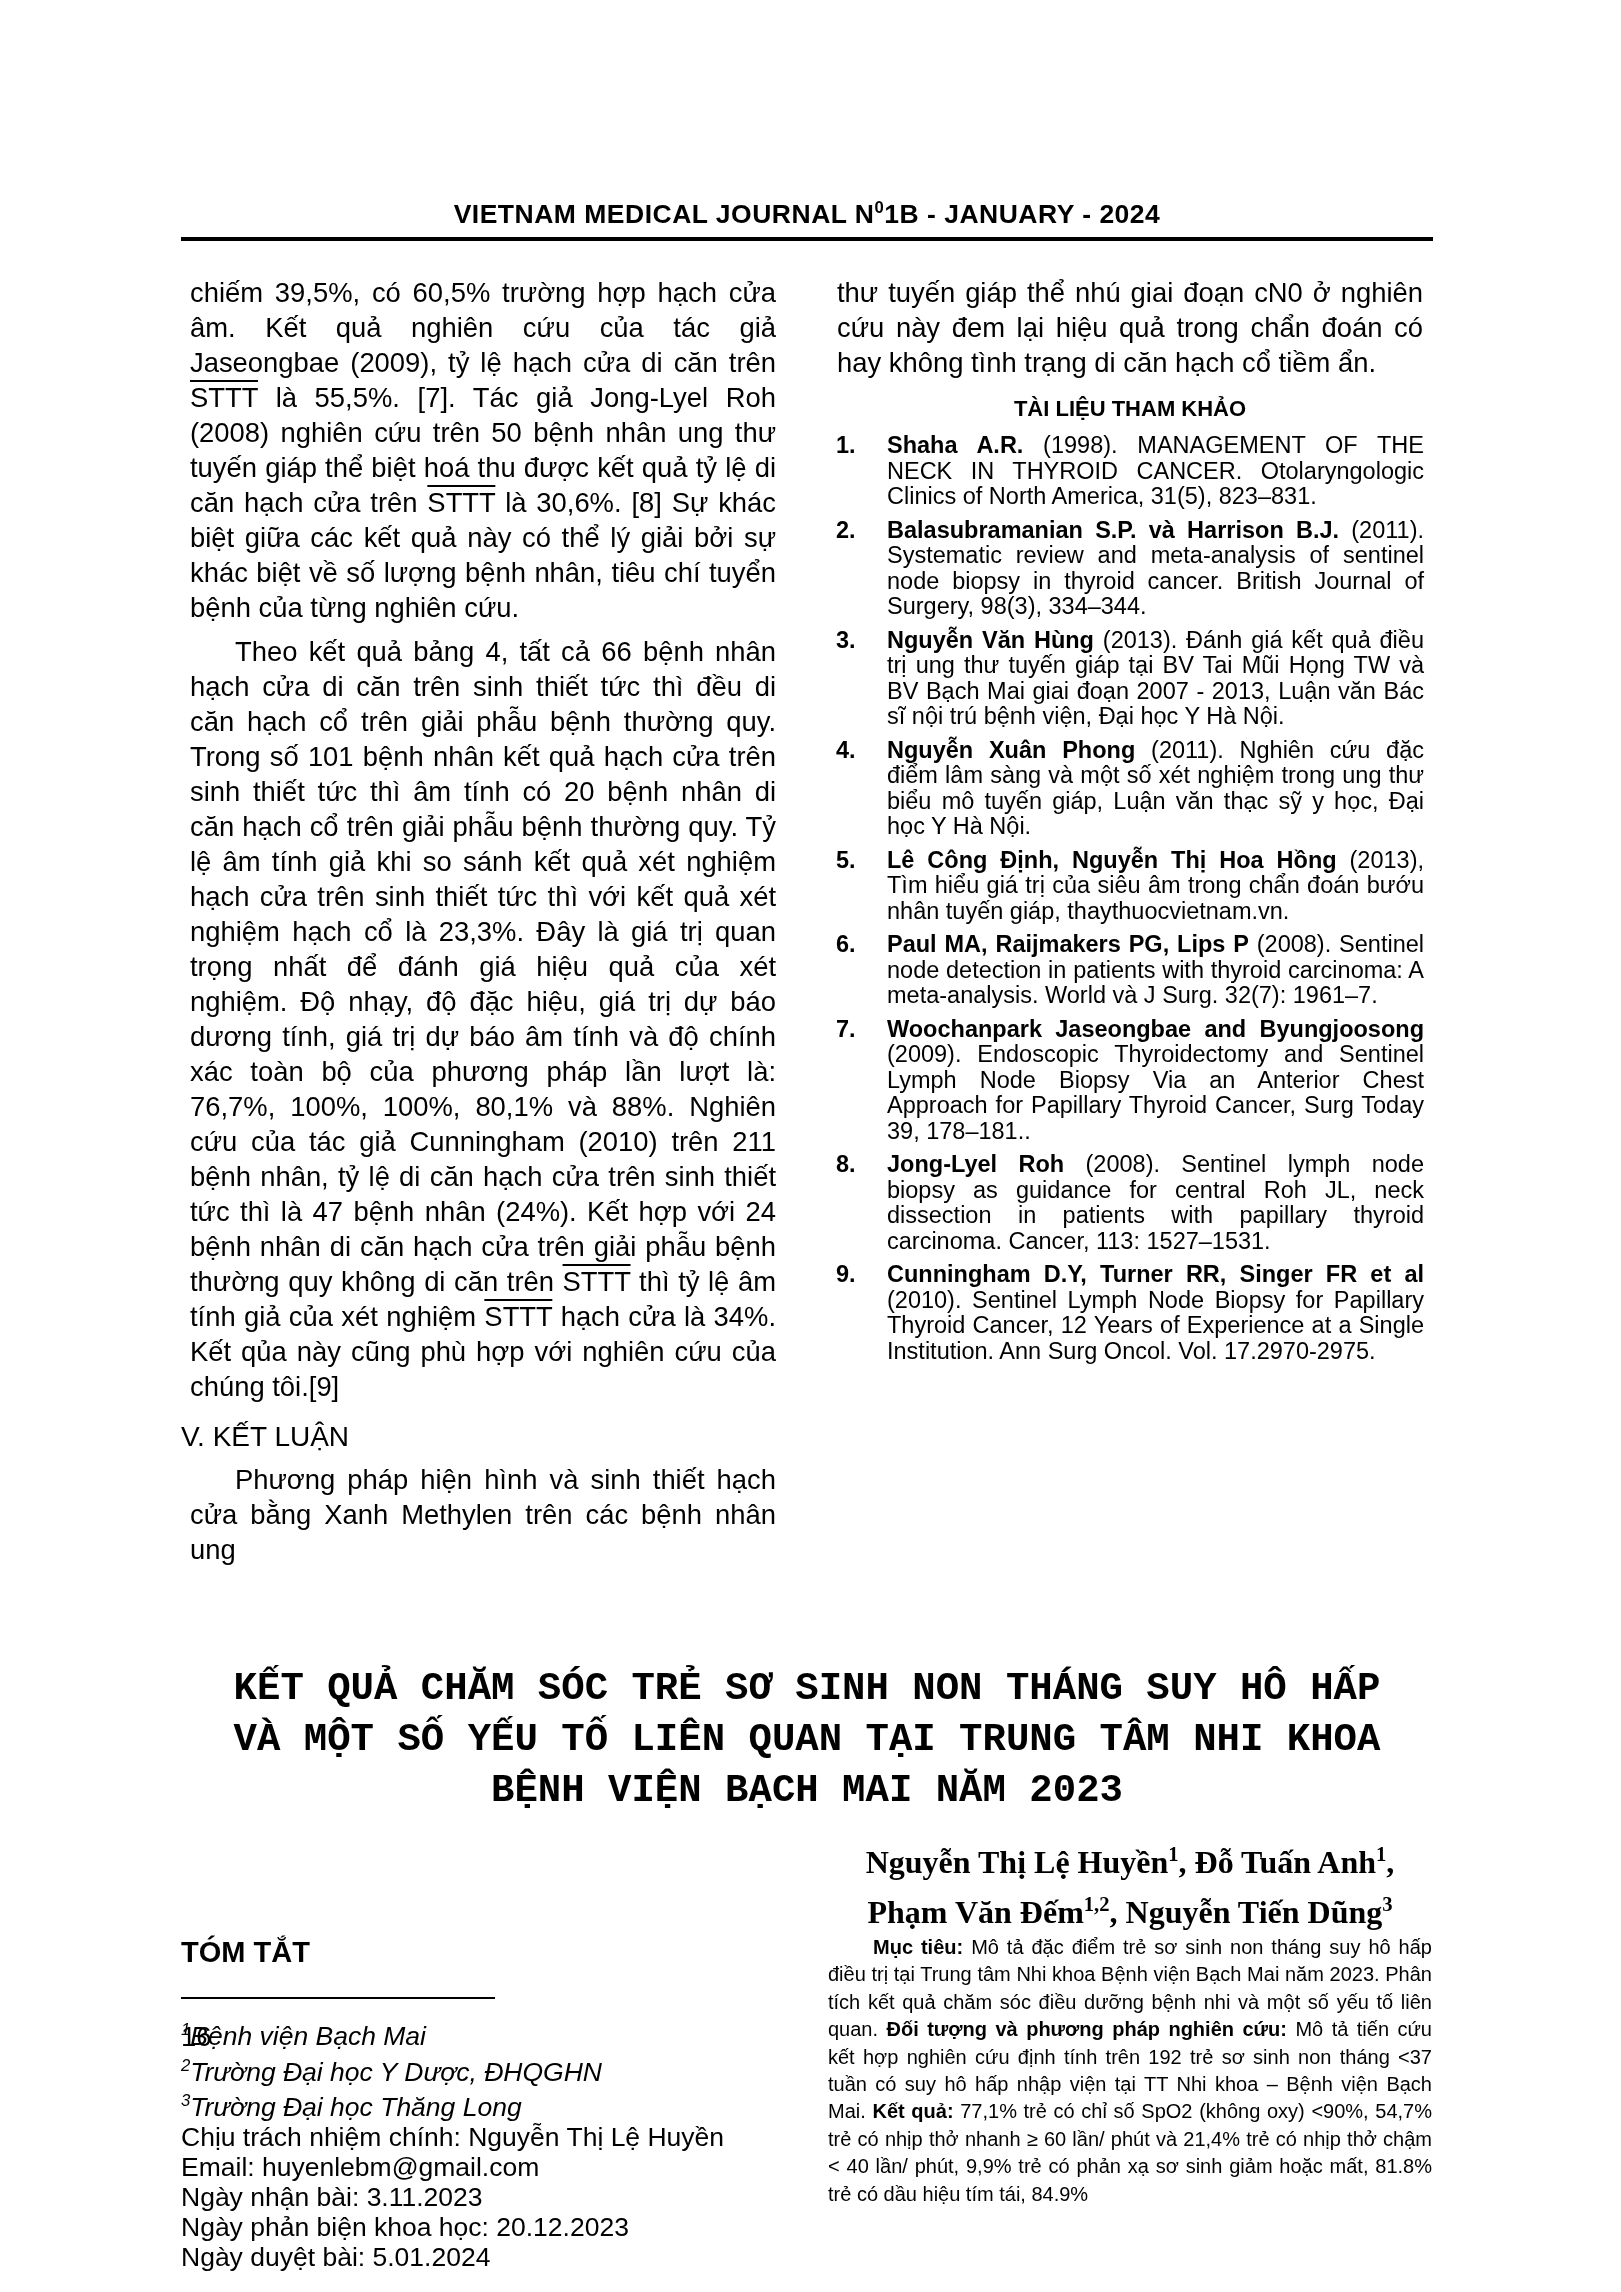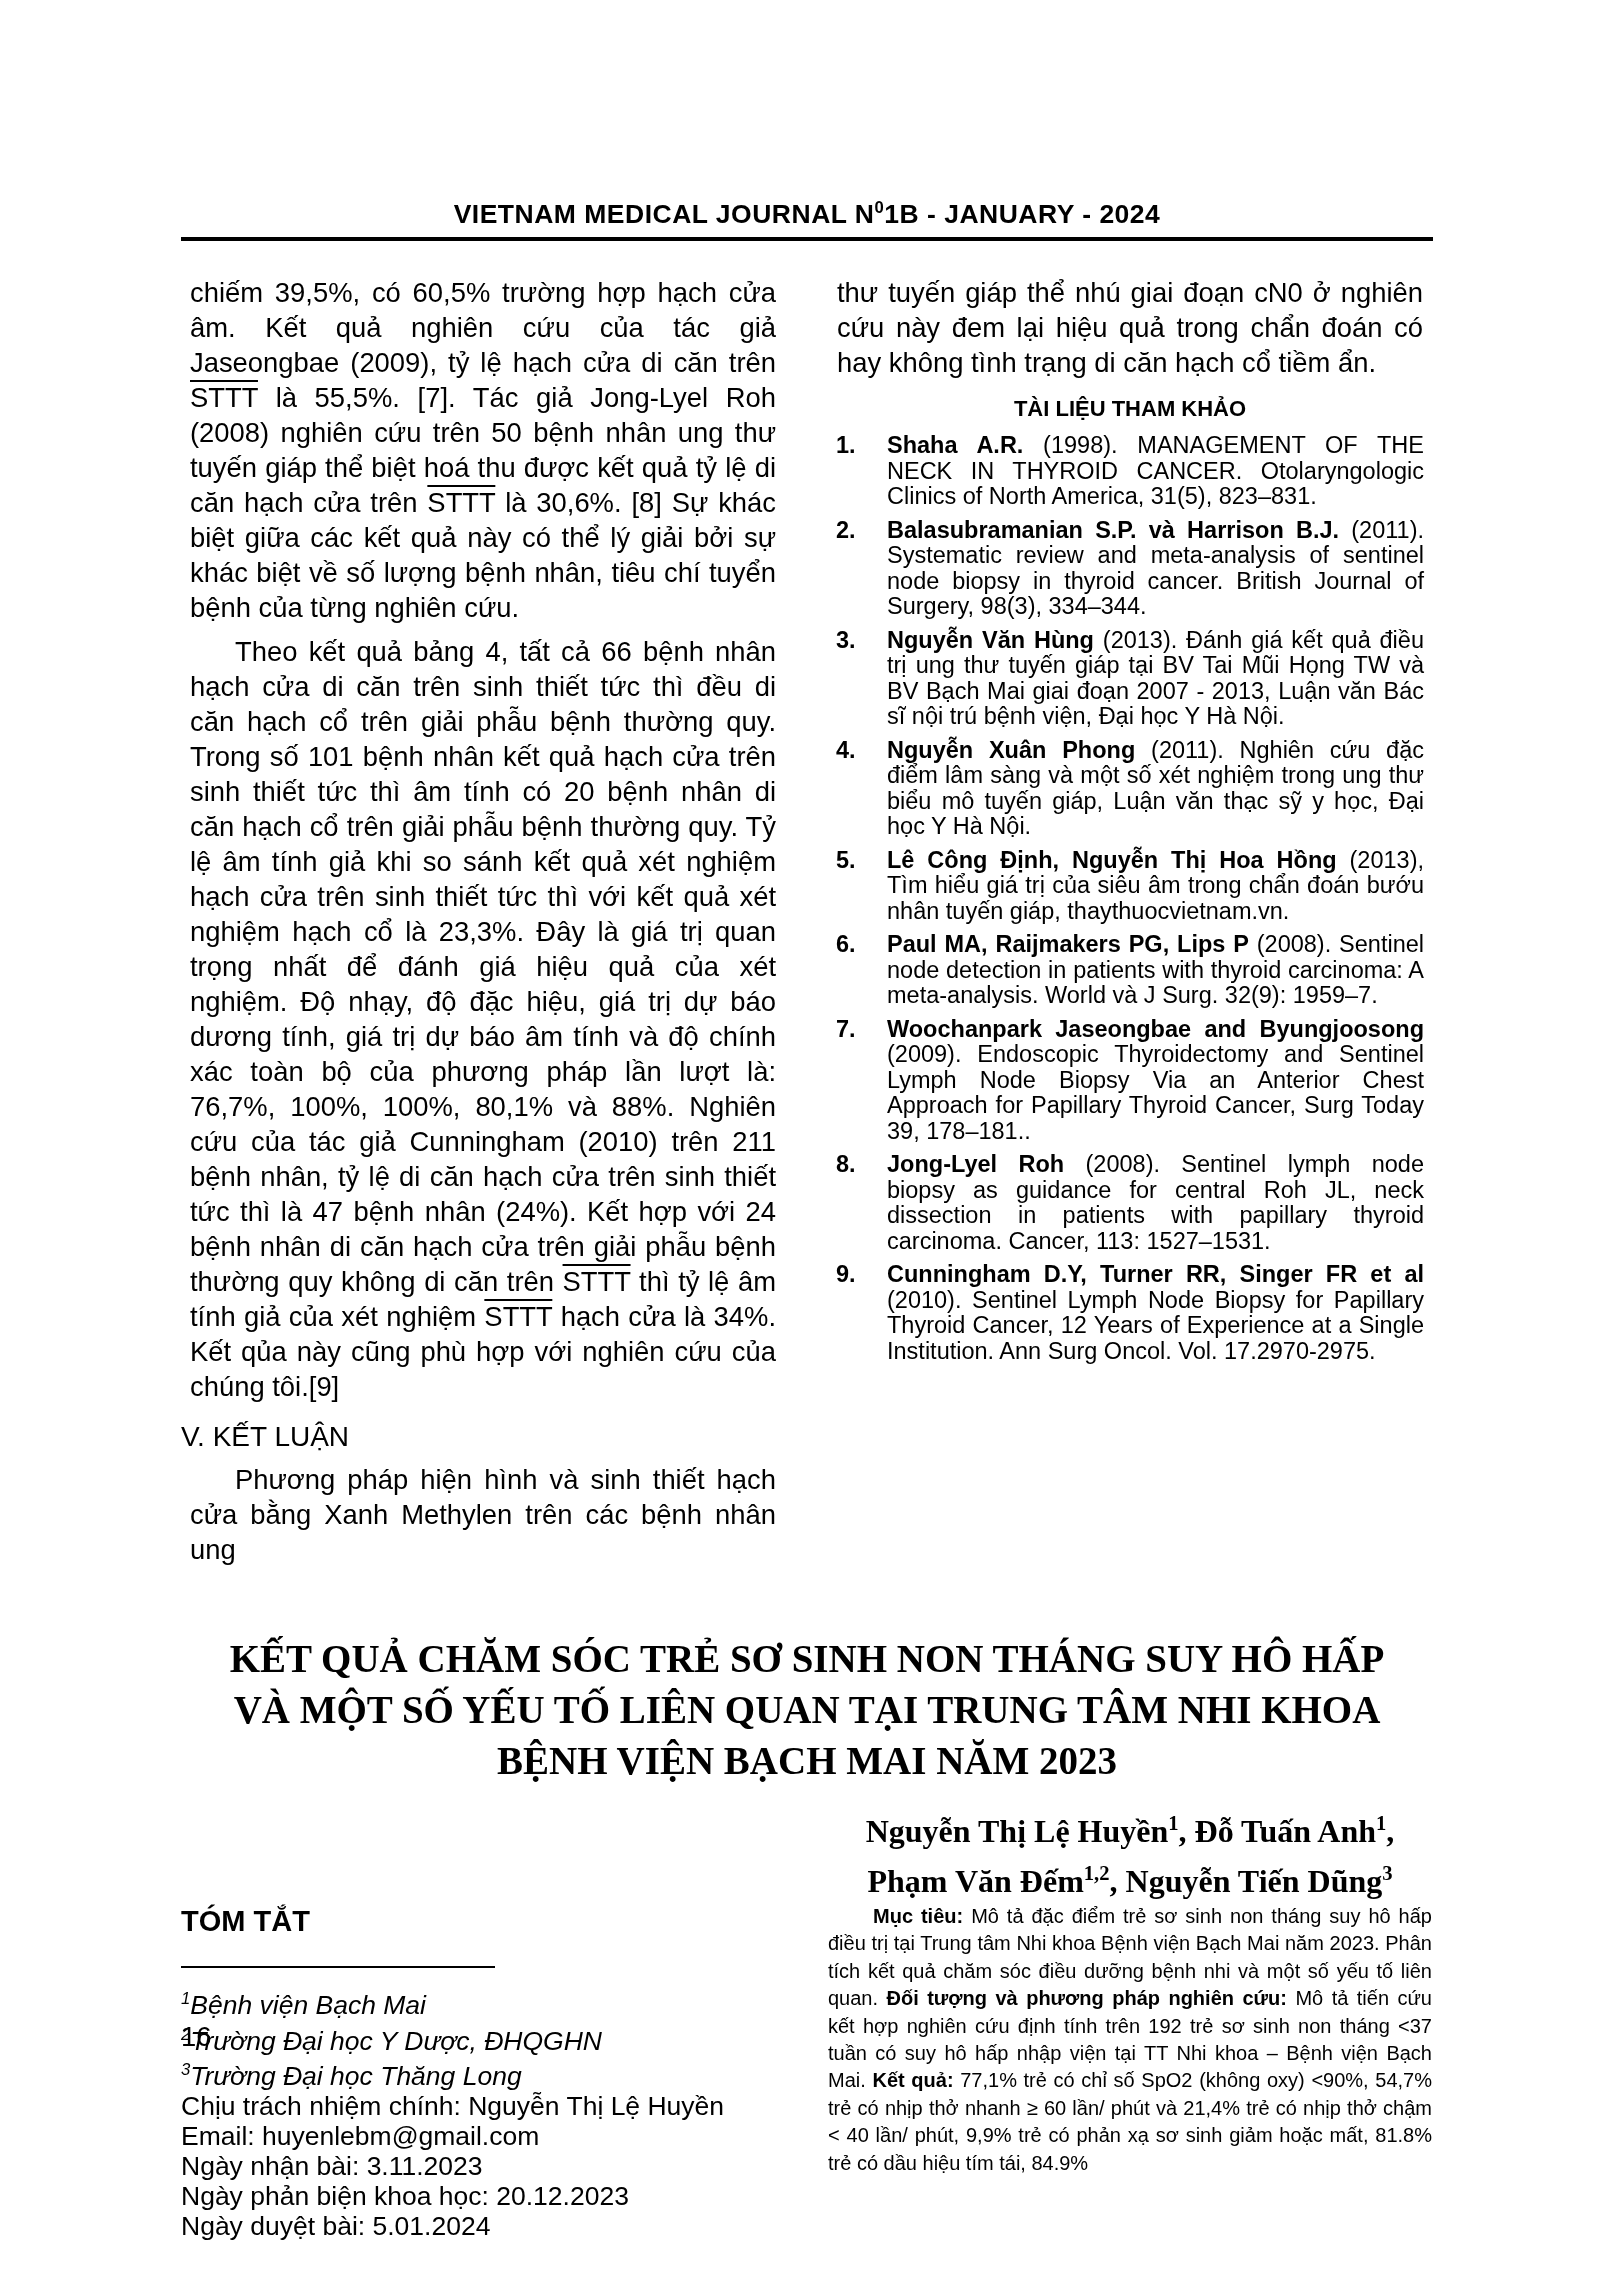--- a/index.html
+++ b/index.html
@@ -34,22 +34,22 @@
   .ref {
     font-size:23.5px; line-height:25.5px; text-align:justify;
     padding-left:51px; margin:8px;
   }
   .ref .ref-num {
     display:inline-block; width:51px; margin-left:-51px; font-weight:bold;
   }
   .ref b { font-weight:bold; }
   
   .art2-title {
-    margin-top:57px; text-align:center;
-    font-family:Liberation Serif, serif;
+    margin-top:88px; text-align:center;
+    font-family:Liberation Mono, monospace;
     font-weight:bold; font-size:39px; line-height:51px;
     letter-spacing:0px;
   }
   .columns2 { display:flex; gap:43px; margin-top:15.7px; }
   .authors {
     font-family:"Liberation Serif","DejaVu Serif",serif;
     font-weight:bold; font-size:32px; line-height:43px; text-align:center;
   }
   .authors sup { font-size:20.6px; }
   .abstract-heading {
@@ -89,21 +89,21 @@
 
     <div class="col">
       <p class="bodytext">thư tuyến giáp thể nhú giai đoạn cN0 ở nghiên cứu này đem lại hiệu quả trong chẩn đoán có hay không tình trạng di căn hạch cổ tiềm ẩn.</p>
       <div class="refs-heading">TÀI LIỆU THAM KHẢO</div>
 
       <p class="ref"><span class="ref-num">1.</span><b>Shaha A.R.</b><span> (1998). MANAGEMENT OF THE NECK IN THYROID CANCER. Otolaryngologic Clinics of North America, 31(5), 823–831.</span></p>
       <p class="ref"><span class="ref-num">2.</span><b>Balasubramanian S.P. và Harrison B.J.</b><span> (2011). Systematic review and meta-analysis of sentinel node biopsy in thyroid cancer. British Journal of Surgery, 98(3), 334–344.</span></p>
       <p class="ref"><span class="ref-num">3.</span><b>Nguyễn Văn Hùng</b><span> (2013). Đánh giá kết quả điều trị ung thư tuyến giáp tại BV Tai Mũi Họng TW và BV Bạch Mai giai đoạn 2007 - 2013, Luận văn Bác sĩ nội trú bệnh viện, Đại học Y Hà Nội.</span></p>
       <p class="ref"><span class="ref-num">4.</span><b>Nguyễn Xuân Phong</b><span> (2011). Nghiên cứu đặc điểm lâm sàng và một số xét nghiệm trong ung thư biểu mô tuyến giáp, Luận văn thạc sỹ y học, Đại học Y Hà Nội.</span></p>
       <p class="ref"><span class="ref-num">5.</span><b>Lê Công Định, Nguyễn Thị Hoa Hồng</b><span> (2013), Tìm hiểu giá trị của siêu âm trong chẩn đoán bướu nhân tuyến giáp, thaythuocvietnam.vn.</span></p>
-      <p class="ref"><span class="ref-num">6.</span><b>Paul MA, Raijmakers PG, Lips P</b><span> (2008). Sentinel node detection in patients with thyroid carcinoma: A meta-analysis. World và J Surg. 32(9): 1959–7.</span></p>
+      <p class="ref"><span class="ref-num">6.</span><b>Paul MA, Raijmakers PG, Lips P</b><span> (2008). Sentinel node detection in patients with thyroid carcinoma: A meta-analysis. World và J Surg. 32(7): 1961–7.</span></p>
       <p class="ref"><span class="ref-num">7.</span><b>Woochanpark Jaseongbae and Byungjoosong</b><span> (2009). Endoscopic Thyroidectomy and Sentinel Lymph Node Biopsy Via an Anterior Chest Approach for Papillary Thyroid Cancer, Surg Today 39, 178–181..</span></p>
       <p class="ref"><span class="ref-num">8.</span><b>Jong-Lyel Roh</b><span> (2008). Sentinel lymph node biopsy as guidance for central Roh JL, neck dissection in patients with papillary thyroid carcinoma. Cancer, 113: 1527–1531.</span></p>
       <p class="ref"><span class="ref-num">9.</span><b>Cunningham D.Y, Turner RR, Singer FR et al</b><span> (2010). Sentinel Lymph Node Biopsy for Papillary Thyroid Cancer, 12 Years of Experience at a Single Institution. Ann Surg Oncol. Vol. 17.2970-2975.</span></p>
     </div>
   </div>
 
   <div class="art2-title">
     <div>KẾT QUẢ CHĂM SÓC TRẺ SƠ SINH NON THÁNG SUY HÔ HẤP</div>
     <div>VÀ MỘT SỐ YẾU TỐ LIÊN QUAN TẠI TRUNG TÂM NHI KHOA</div>
     <div>BỆNH VIỆN BẠCH MAI NĂM 2023</div>

